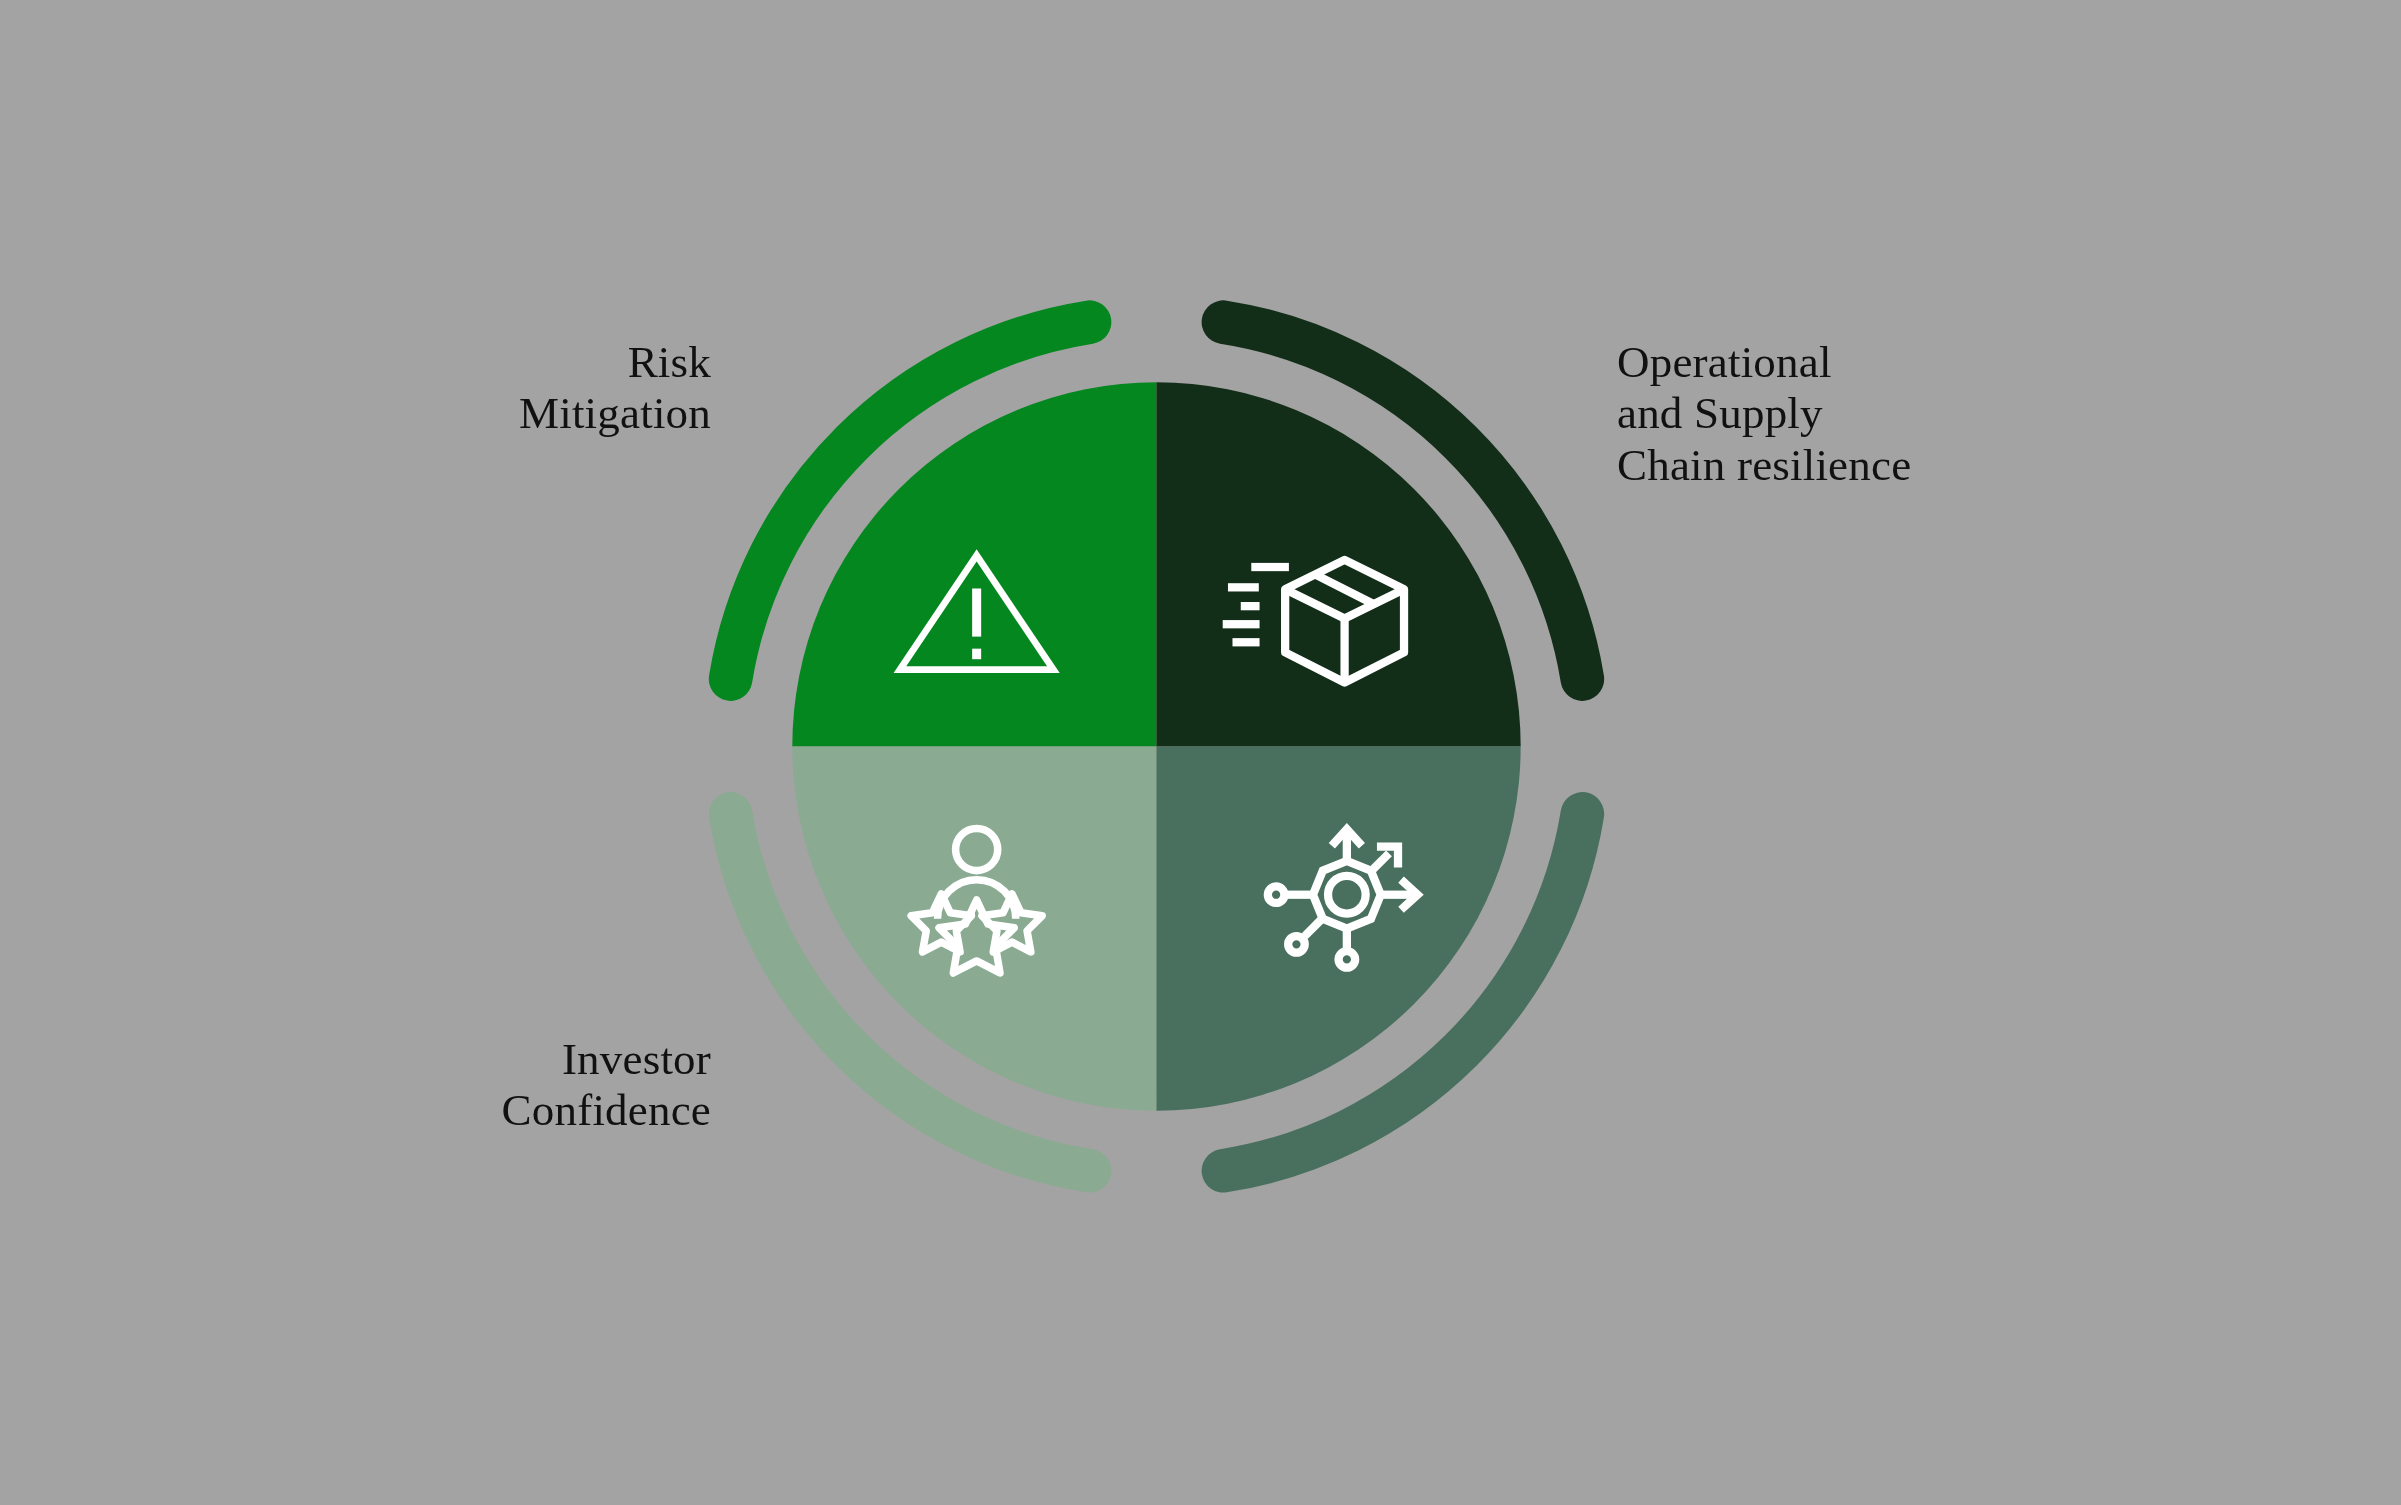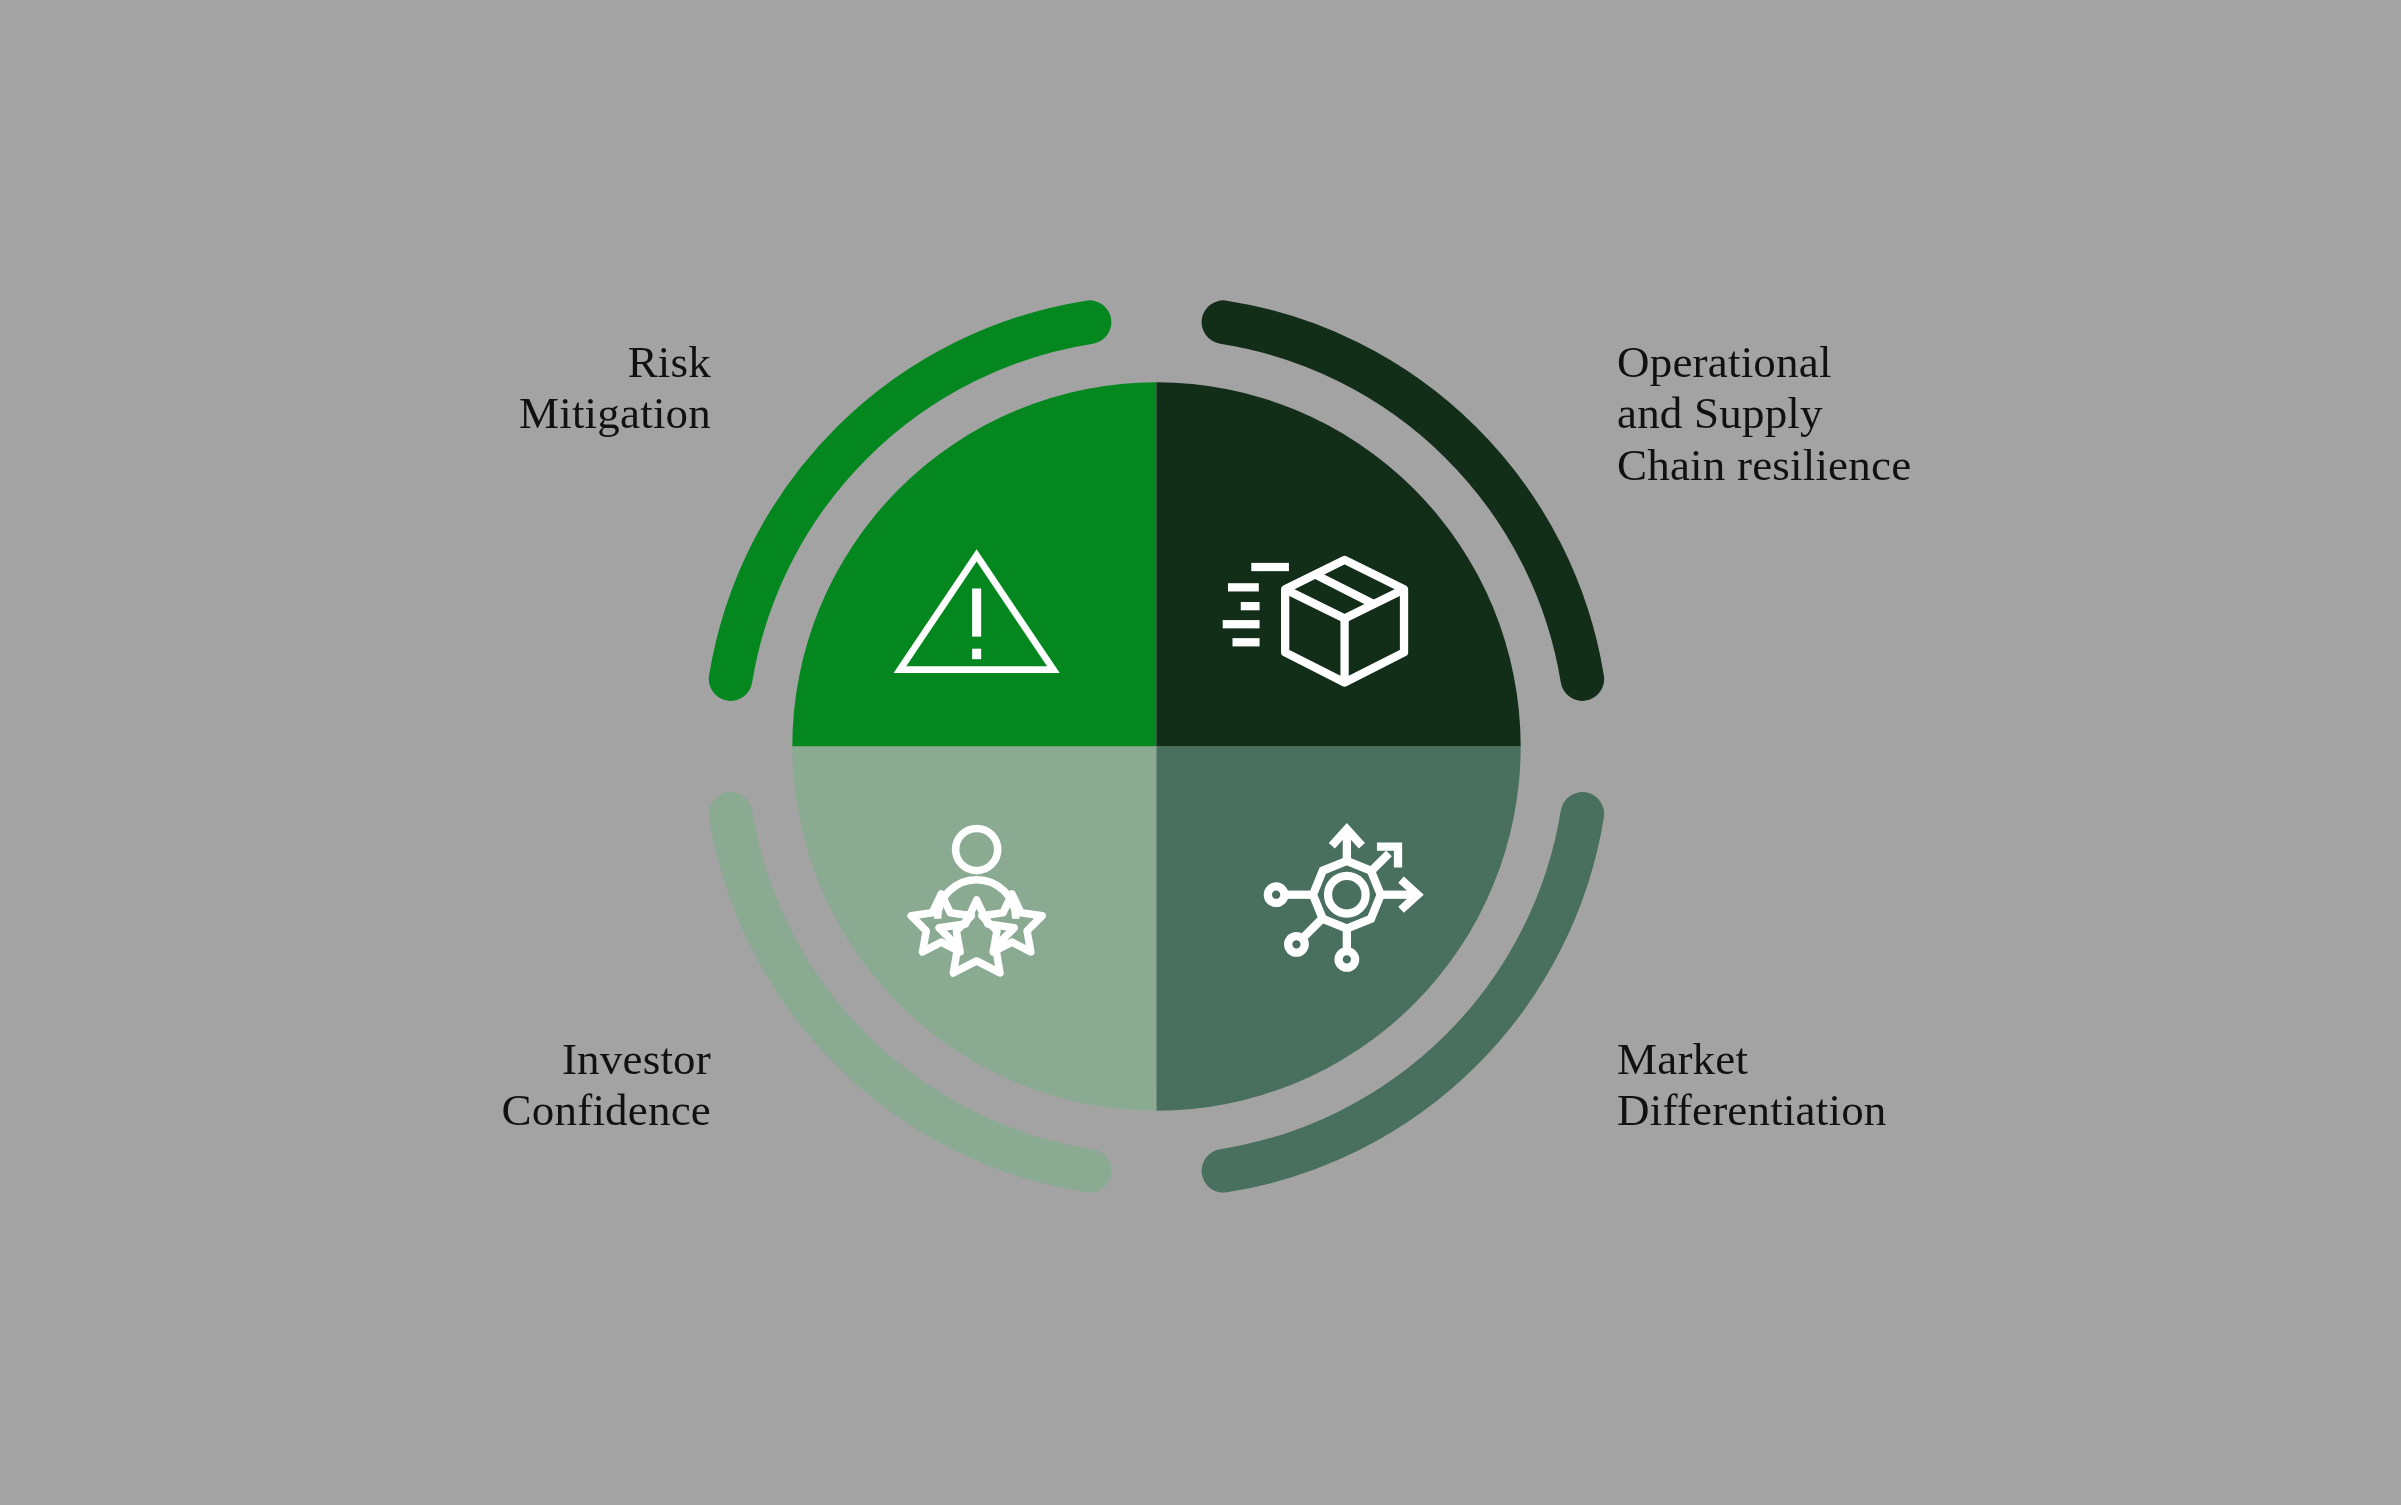--- a/index.html
+++ b/index.html
@@ -161,17 +161,15 @@
   <div class="label label-tl">Risk
 Mitigation</div>
 
   <div class="label label-bl">Investor
 Confidence</div>
 
   <div class="label label-tr">Operational
 and Supply
 Chain resilience</div>
 
-  <div class="label label-br">Market
-Differentiation</div>
 
 </div>
 
 
 </body></html>

